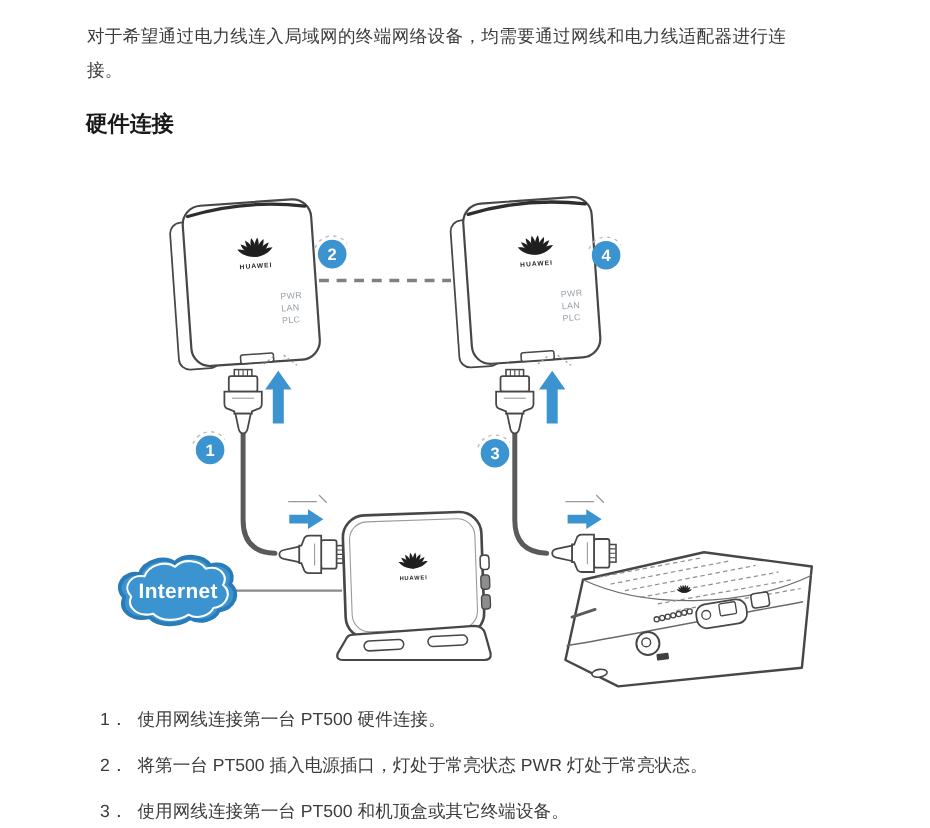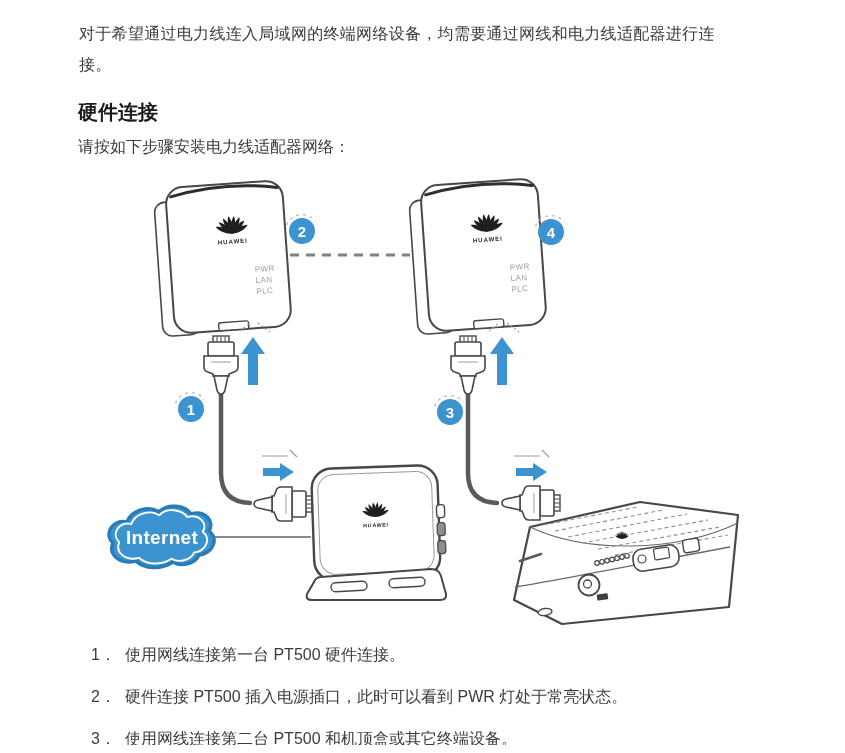--- a/index.html
+++ b/index.html
@@ -28,21 +28,20 @@
   .badge-num  { fill:#ffffff; font-size:15px; font-weight:bold; }
   .cloud-label{ fill:#ffffff; font-size:19px; font-weight:bold; letter-spacing:0.3px; }
 </style>
 </head>
 <body>
 
 <div class="page">
 
   <p class="intro">对于希望通过电力线连入局域网的终端网络设备，均需要通过网线和电力线适配器进行连接。</p>
   <h2 class="section-title">硬件连接</h2>
-  <p class="section-subtitle">请按如下步骤安装电力线适配器网络：</p>
 
   <svg class="diagram" width="845" height="470" viewBox="0 0 845 470">
     <defs>
 
       <g id="def-flower">
         <path d="M0,0 C-2.6,-5.5 -2.2,-11.5 0,-15.5 C2.2,-11.5 2.6,-5.5 0,0 Z" fill="#1f1f1f" transform="rotate(-64)"></path>
         <path d="M0,0 C-2.6,-5.5 -2.2,-11.5 0,-15.5 C2.2,-11.5 2.6,-5.5 0,0 Z" fill="#1f1f1f" transform="rotate(-46)"></path>
         <path d="M0,0 C-2.6,-5.5 -2.2,-11.5 0,-15.5 C2.2,-11.5 2.6,-5.5 0,0 Z" fill="#1f1f1f" transform="rotate(-28)"></path>
         <path d="M0,0 C-2.6,-5.5 -2.2,-11.5 0,-15.5 C2.2,-11.5 2.6,-5.5 0,0 Z" fill="#1f1f1f" transform="rotate(-9)"></path>
         <path d="M0,0 C-2.6,-5.5 -2.2,-11.5 0,-15.5 C2.2,-11.5 2.6,-5.5 0,0 Z" fill="#1f1f1f" transform="rotate(9)"></path>
@@ -181,21 +180,21 @@
     </g>
   </svg>
 
   <ol class="steps">
     <li class="step">
       <span class="step-num">1．</span>
       <span class="step-text">使用网线连接第一台 PT500 硬件连接。</span>
     </li>
     <li class="step">
       <span class="step-num">2．</span>
-      <span class="step-text">硬件连接 PT500 插入电源插口，此时可以看到 PWR 灯处于常亮状态。</span>
+      <span class="step-text">将第一台 PT500 插入电源插口，灯处于常亮状态 PWR 灯处于常亮状态。</span>
     </li>
     <li class="step">
       <span class="step-num">3．</span>
-      <span class="step-text">使用网线连接第二台 PT500 和机顶盒或其它终端设备。</span>
+      <span class="step-text">使用网线连接第一台 PT500 和机顶盒或其它终端设备。</span>
     </li>
   </ol>
 
 </div>
 
 </body></html>

